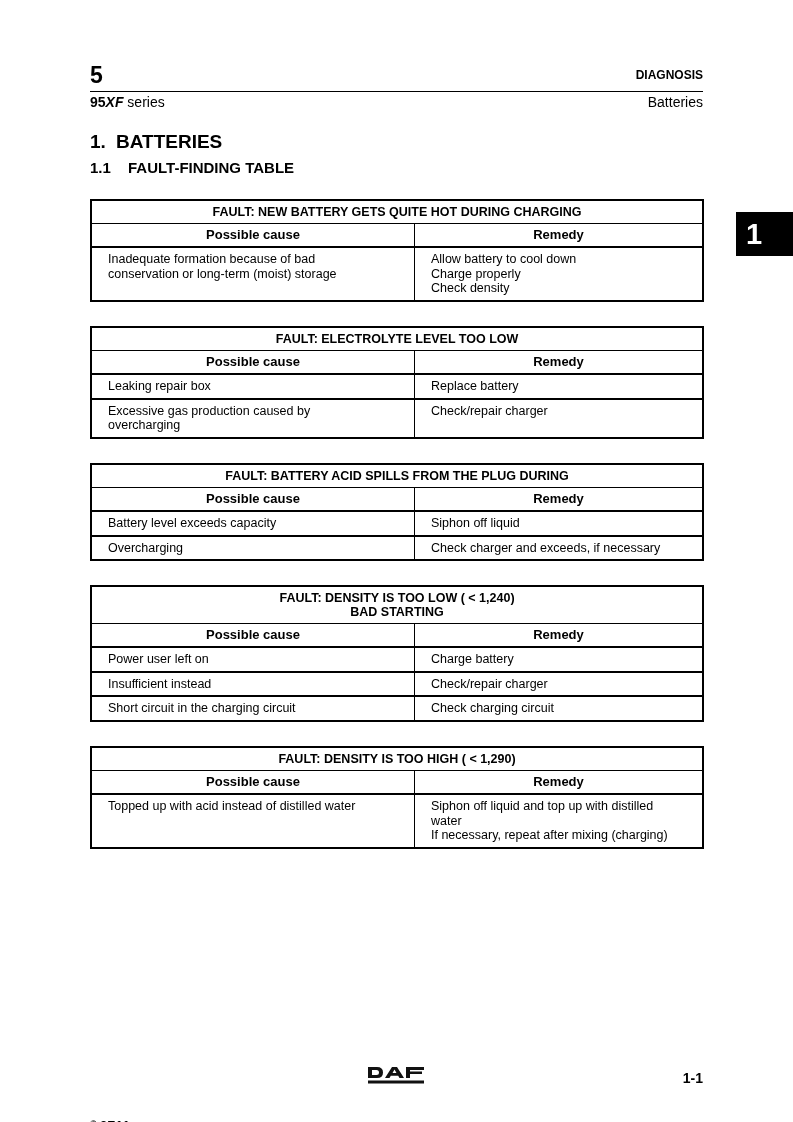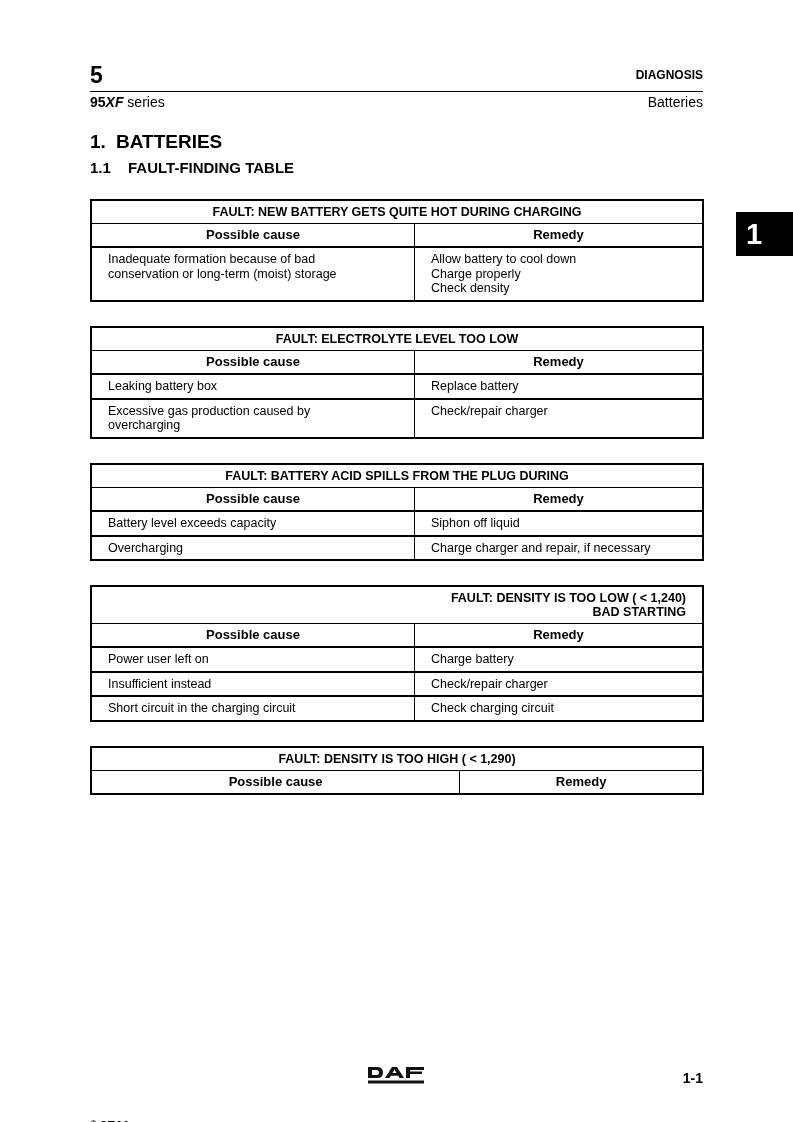--- a/index.html
+++ b/index.html
@@ -18,21 +18,21 @@
   .h2 { left: 90px; top: 159px; font-size: 15px; font-weight: bold; }
   .h2 .num { display: inline-block; width: 38px; }
   .tab { left: 736px; top: 212px; width: 57px; height: 44px; background: #000; color: #fff;
          font-size: 29px; font-weight: bold; box-sizing: border-box; padding-left: 10px; line-height: 44px; }
 
   table.fault { position: absolute; left: 90px; width: 614px; border-collapse: collapse;
                 border: 2px solid #000; font-size: 12.5px; }
   table.fault td, table.fault th { padding: 0 16px; vertical-align: top; }
   table.fault th.title { font-weight: bold; text-align: center; height: 22px; line-height: 22px;
                          border-bottom: 1px solid #000; font-size: 12.5px; }
-  table.fault th.title.two { line-height: 14px; padding-top: 4px; padding-bottom: 4px; height: auto; text-align: right; }
+  table.fault th.title.two { line-height: 14px; padding-top: 4px; padding-bottom: 4px; height: auto; }
   table.fault tr.colhead th { font-weight: bold; text-align: center; height: 22px; line-height: 22px;
                               border-bottom: 2px solid #000; font-size: 13px; }
   table.fault tr.colhead th:first-child { border-right: 1px solid #000; }
   table.fault td { line-height: 14.5px; padding-top: 4px; padding-bottom: 4px; }
   table.fault td.cause { width: 290px; border-right: 1px solid #000; }
   table.fault tr.row + tr.row td { border-top: 2px solid #000; }
 
   .footer-copy { left: 90px; top: 1070px; font-size: 14px; font-weight: bold; margin-top: 48px; }
   .footer-copy .c { font-size: 9px; vertical-align: 4px; margin-right: 3px; }
   .footer-page { right: 90px; top: 1070px; font-size: 14px; font-weight: bold; }
@@ -79,21 +79,21 @@
   <tbody>
       <tr>
         <th class="title" colspan="2">FAULT: ELECTROLYTE LEVEL TOO LOW</th>
       </tr>
   <tr class="colhead">
     <th>Possible cause</th>
     <th>Remedy</th>
   </tr>
   <tr class="row">
     <td class="cause">
-          <div>Leaking battery box</div>
+          <div>Leaking repair box</div>
         </td>
     <td>
           <div>Replace battery</div>
         </td>
   </tr>
   <tr class="row">
     <td class="cause">
       <div>Excessive gas production caused by</div>
       <div>overcharging</div>
     </td>
@@ -119,21 +119,21 @@
         </td>
     <td>
           <div>Siphon off liquid</div>
         </td>
   </tr>
   <tr class="row">
     <td class="cause">
           <div>Overcharging</div>
         </td>
     <td>
-          <div>Charge charger and repair, if necessary</div>
+          <div>Check charger and exceeds, if necessary</div>
         </td>
   </tr>
 </tbody>
   </table>
 
 <table class="fault" style="top:585px;">
   <tbody>
       <tr>
         <th class="title two" colspan="2">
     <div>FAULT: DENSITY IS TOO LOW ( &lt; 1,240)</div>
@@ -173,20 +173,29 @@
 
 <table class="fault" style="top:746px;">
   <tbody>
       <tr>
         <th class="title" colspan="2">FAULT: DENSITY IS TOO HIGH ( &lt; 1,290)</th>
       </tr>
   <tr class="colhead">
     <th>Possible cause</th>
     <th>Remedy</th>
   </tr>
+  <tr class="row">
+    <td class="cause">
+          <div>Topped up with acid instead of distilled water</div>
+        </td>
+    <td>
+      <div>Siphon off liquid and top up with distilled water</div>
+      <div>If necessary, repeat after mixing (charging)</div>
+    </td>
+  </tr>
 </tbody>
   </table>
 
 <div class="abs footer-copy"><span class="c">©</span><span>9711</span></div>
 <svg class="abs logo" viewBox="0 0 58 19">
 
   <path d="M1 1 H10 Q16 1 16 6.5 Q16 12 10 12 H1 Z M5 4 V9 H9.5 Q12 9 12 6.5 Q12 4 9.5 4 Z" fill="#111" fill-rule="evenodd"></path>
 
   <path d="M18 12 L25 1 H30 L37 12 H32.5 L31.2 9.8 H23.8 L22.5 12 Z M25.5 7 H29.5 L27.5 3.6 Z" fill="#111" fill-rule="evenodd"></path>
 

